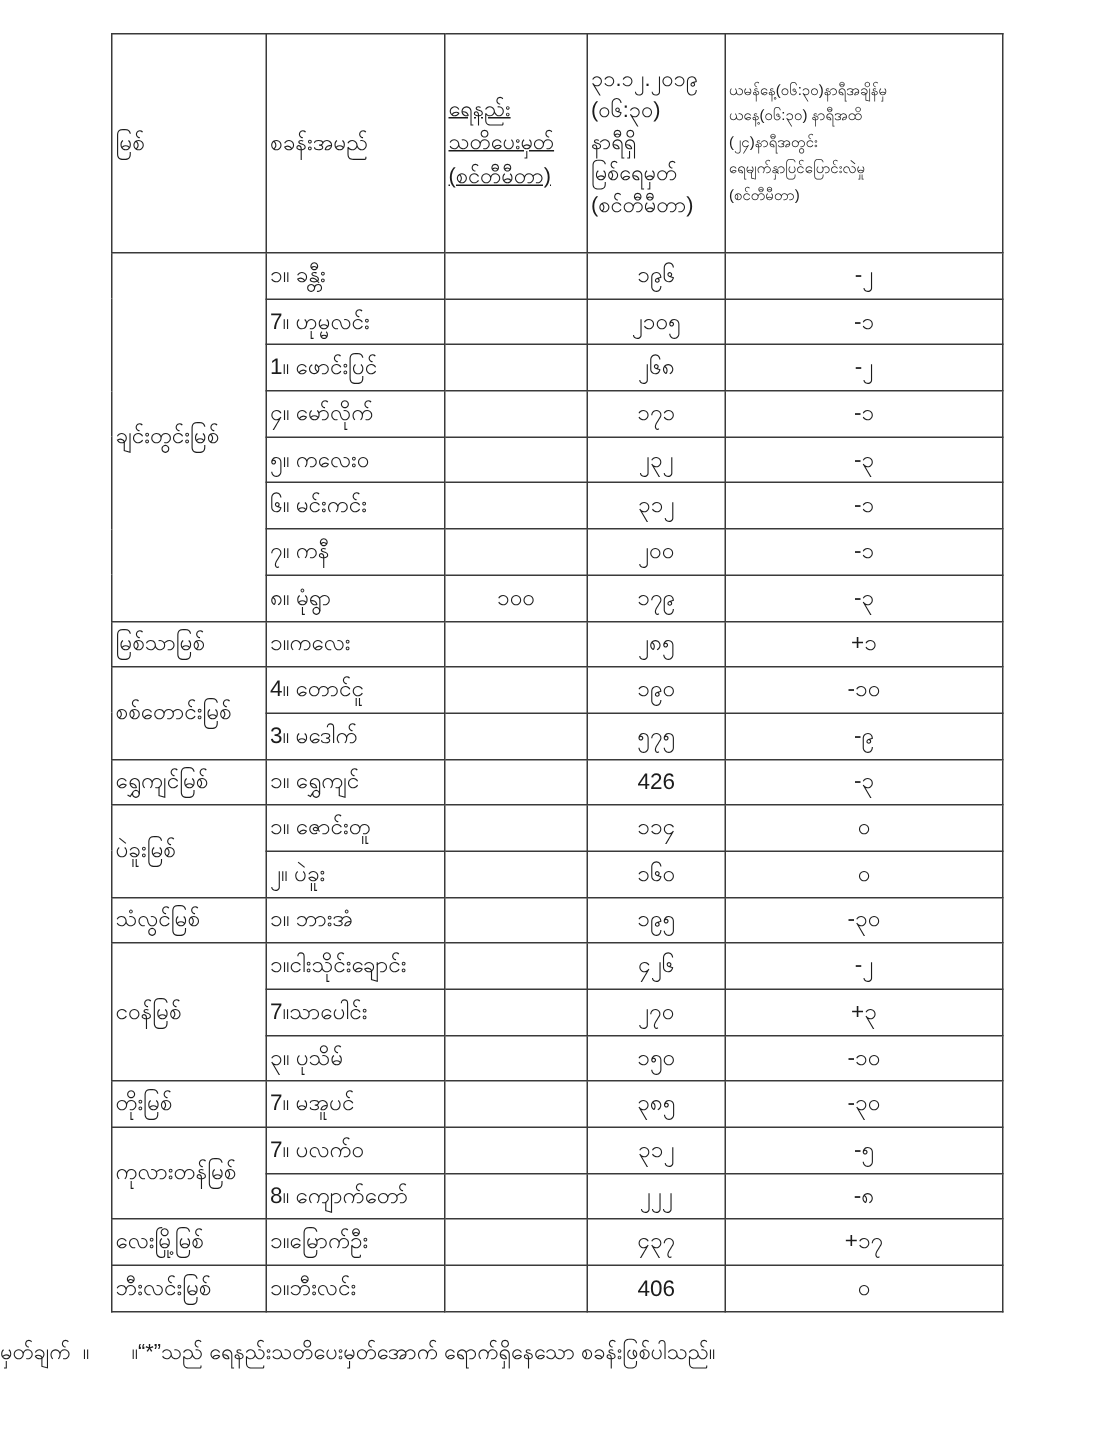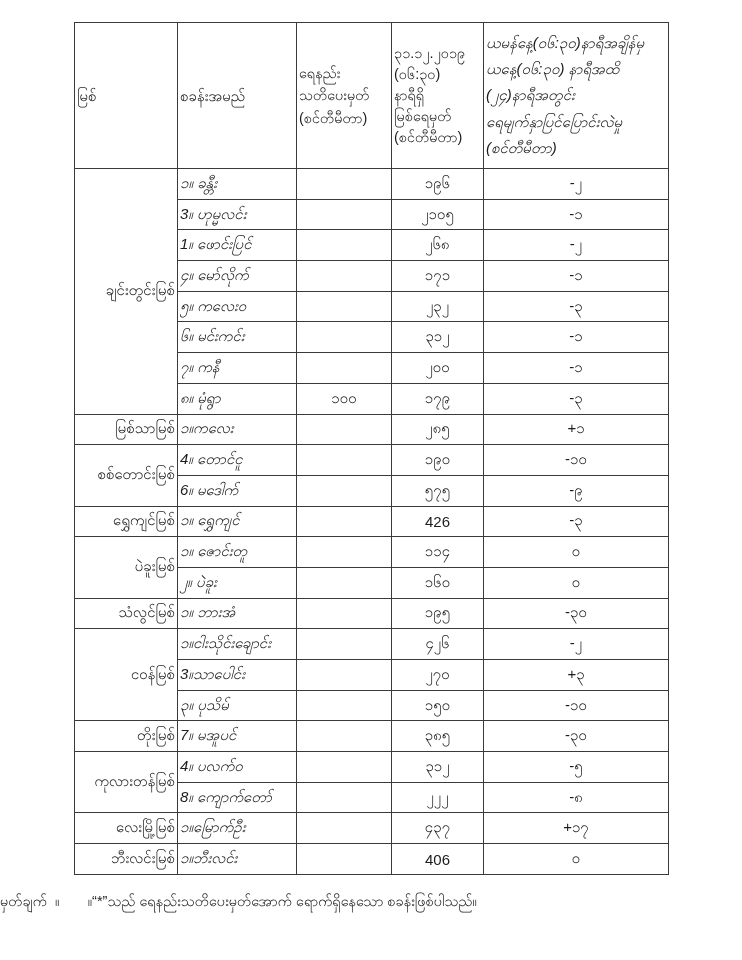--- a/index.html
+++ b/index.html
@@ -35,31 +35,30 @@
   }
   .river-table thead tr {
     height: 146px;
   }
   .river-table th {
     font-weight: normal;
     text-align: left;
     white-space: pre-line;
     line-height: 1.55;
   }
-  th.hdr-warning { font-size: 14.5px; }
+  th.hdr-warning { font-size: 14.5px; text-decoration: underline; }
   th.hdr-level   { font-size: 14.5px; line-height: 1.45; }
-  th.hdr-change  { font-size: 15px; line-height: 1.75; font-style: italic; }
+  th.hdr-change  { font-size: 10px; line-height: 1.75; }
   .station-cell {
     text-align: left;
     padding-left: 8px;
     white-space: nowrap;
-    font-style: italic;
   }
   .river-cell {
-    text-align: right;
+    text-align: left;
     padding-left: 3px;
     white-space: nowrap;
     margin-left: 28px;
   }
   .num-cell {
     text-align: center;
   }
   .footnote {
     position: absolute;
     top: 892px;
@@ -104,21 +103,21 @@
     </thead>
     <tbody>
         <tr>
           <td class="river-cell" rowspan="8">ချင်းတွင်းမြစ်</td>
           <td class="station-cell">၁။ ခန္တီး</td>
           <td class="num-cell"></td>
           <td class="num-cell">၁၉၆</td>
           <td class="num-cell">-၂</td>
         </tr>
         <tr>
-          <td class="station-cell">3။ ဟုမ္မလင်း</td>
+          <td class="station-cell">7။ ဟုမ္မလင်း</td>
           <td class="num-cell"></td>
           <td class="num-cell">၂၁၀၅</td>
           <td class="num-cell">-၁</td>
         </tr>
         <tr>
           <td class="station-cell">1။ ဖောင်းပြင်</td>
           <td class="num-cell"></td>
           <td class="num-cell">၂၆၈</td>
           <td class="num-cell">-၂</td>
         </tr>
@@ -160,21 +159,21 @@
           <td class="num-cell">+၁</td>
         </tr>
         <tr>
           <td class="river-cell" rowspan="2">စစ်တောင်းမြစ်</td>
           <td class="station-cell">4။ တောင်ငူ</td>
           <td class="num-cell"></td>
           <td class="num-cell">၁၉၀</td>
           <td class="num-cell">-၁၀</td>
         </tr>
         <tr>
-          <td class="station-cell">6။ မဒေါက်</td>
+          <td class="station-cell">3။ မဒေါက်</td>
           <td class="num-cell"></td>
           <td class="num-cell">၅၇၅</td>
           <td class="num-cell">-၉</td>
         </tr>
         <tr>
           <td class="river-cell" rowspan="1">ရွှေကျင်မြစ်</td>
           <td class="station-cell">၁။ ရွှေကျင်</td>
           <td class="num-cell"></td>
           <td class="num-cell">426</td>
           <td class="num-cell">-၃</td>
@@ -200,41 +199,41 @@
           <td class="num-cell">-၃၀</td>
         </tr>
         <tr>
           <td class="river-cell" rowspan="3">ငဝန်မြစ်</td>
           <td class="station-cell">၁။ငါးသိုင်းချောင်း</td>
           <td class="num-cell"></td>
           <td class="num-cell">၄၂၆</td>
           <td class="num-cell">-၂</td>
         </tr>
         <tr>
-          <td class="station-cell">3။သာပေါင်း</td>
+          <td class="station-cell">7။သာပေါင်း</td>
           <td class="num-cell"></td>
           <td class="num-cell">၂၇၀</td>
           <td class="num-cell">+၃</td>
         </tr>
         <tr>
           <td class="station-cell">၃။ ပုသိမ်</td>
           <td class="num-cell"></td>
           <td class="num-cell">၁၅၀</td>
           <td class="num-cell">-၁၀</td>
         </tr>
         <tr>
           <td class="river-cell" rowspan="1">တိုးမြစ်</td>
           <td class="station-cell">7။ မအူပင်</td>
           <td class="num-cell"></td>
           <td class="num-cell">၃၈၅</td>
           <td class="num-cell">-၃၀</td>
         </tr>
         <tr>
           <td class="river-cell" rowspan="2">ကုလားတန်မြစ်</td>
-          <td class="station-cell">4။ ပလက်ဝ</td>
+          <td class="station-cell">7။ ပလက်ဝ</td>
           <td class="num-cell"></td>
           <td class="num-cell">၃၁၂</td>
           <td class="num-cell">-၅</td>
         </tr>
         <tr>
           <td class="station-cell">8။ ကျောက်တော်</td>
           <td class="num-cell"></td>
           <td class="num-cell">၂၂၂</td>
           <td class="num-cell">-၈</td>
         </tr>

